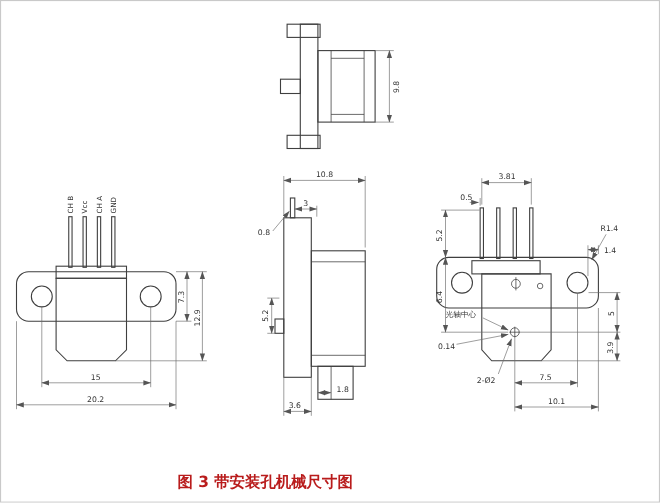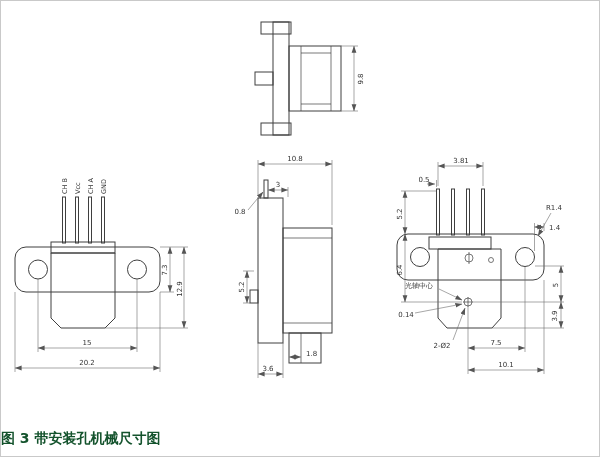--- a/index.html
+++ b/index.html
@@ -10,21 +10,21 @@
   }
   svg { position:absolute; top:0; left:0; }
   .ln  { stroke:#3f3f3f; stroke-width:1; fill:none; }
   .ln2 { stroke:#3f3f3f; stroke-width:0.7; fill:none; }
   .dl  { stroke:#6b6b6b; stroke-width:0.6; fill:none; }
   .dt  { font:7px "DejaVu Sans", sans-serif; fill:#333; text-anchor:middle; }
   .pl  { font:6.5px "DejaVu Sans", sans-serif; }
   .ts  { text-anchor:start; }
   .caption {
     position:absolute; top:429px; left:0; width:480px;
-    text-align:left; font-weight:bold; font-size:14px; color:#14532d;
+    text-align:center; font-weight:bold; font-size:14px; color:#b91c1c;
     font-family:"DejaVu Sans", sans-serif;
   }
 </style>
 </head>
 <body>
 
 <div class="page">
 
 <svg width="600" height="425" viewBox="0 0 600 425">
   <defs>

